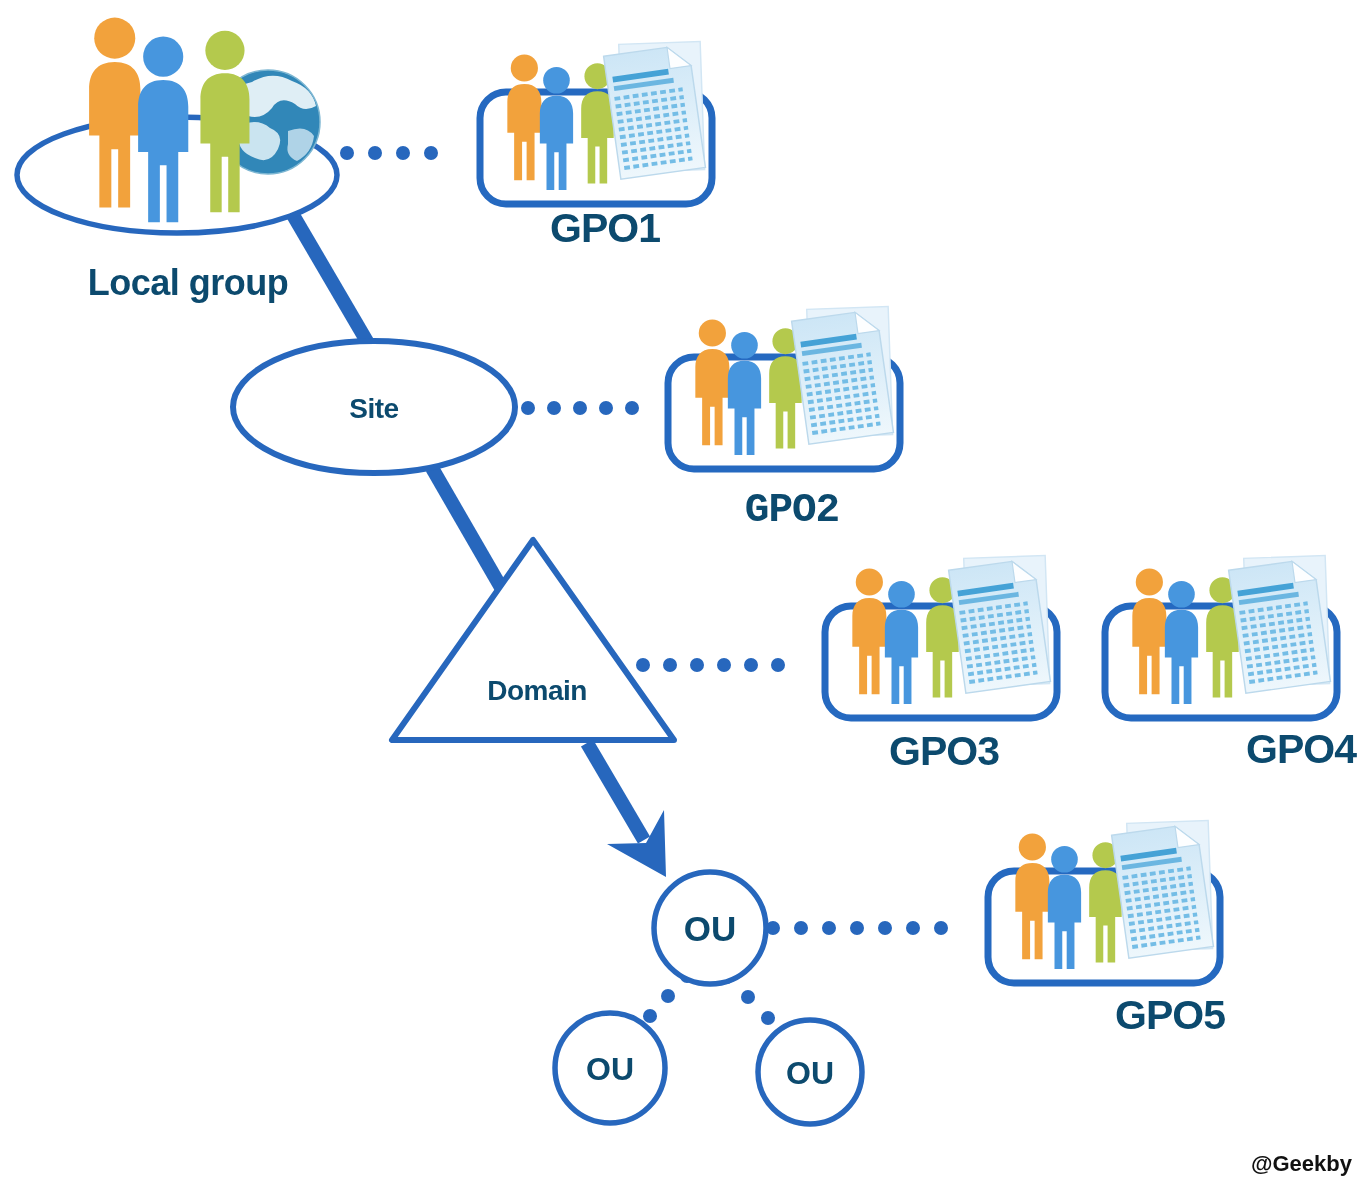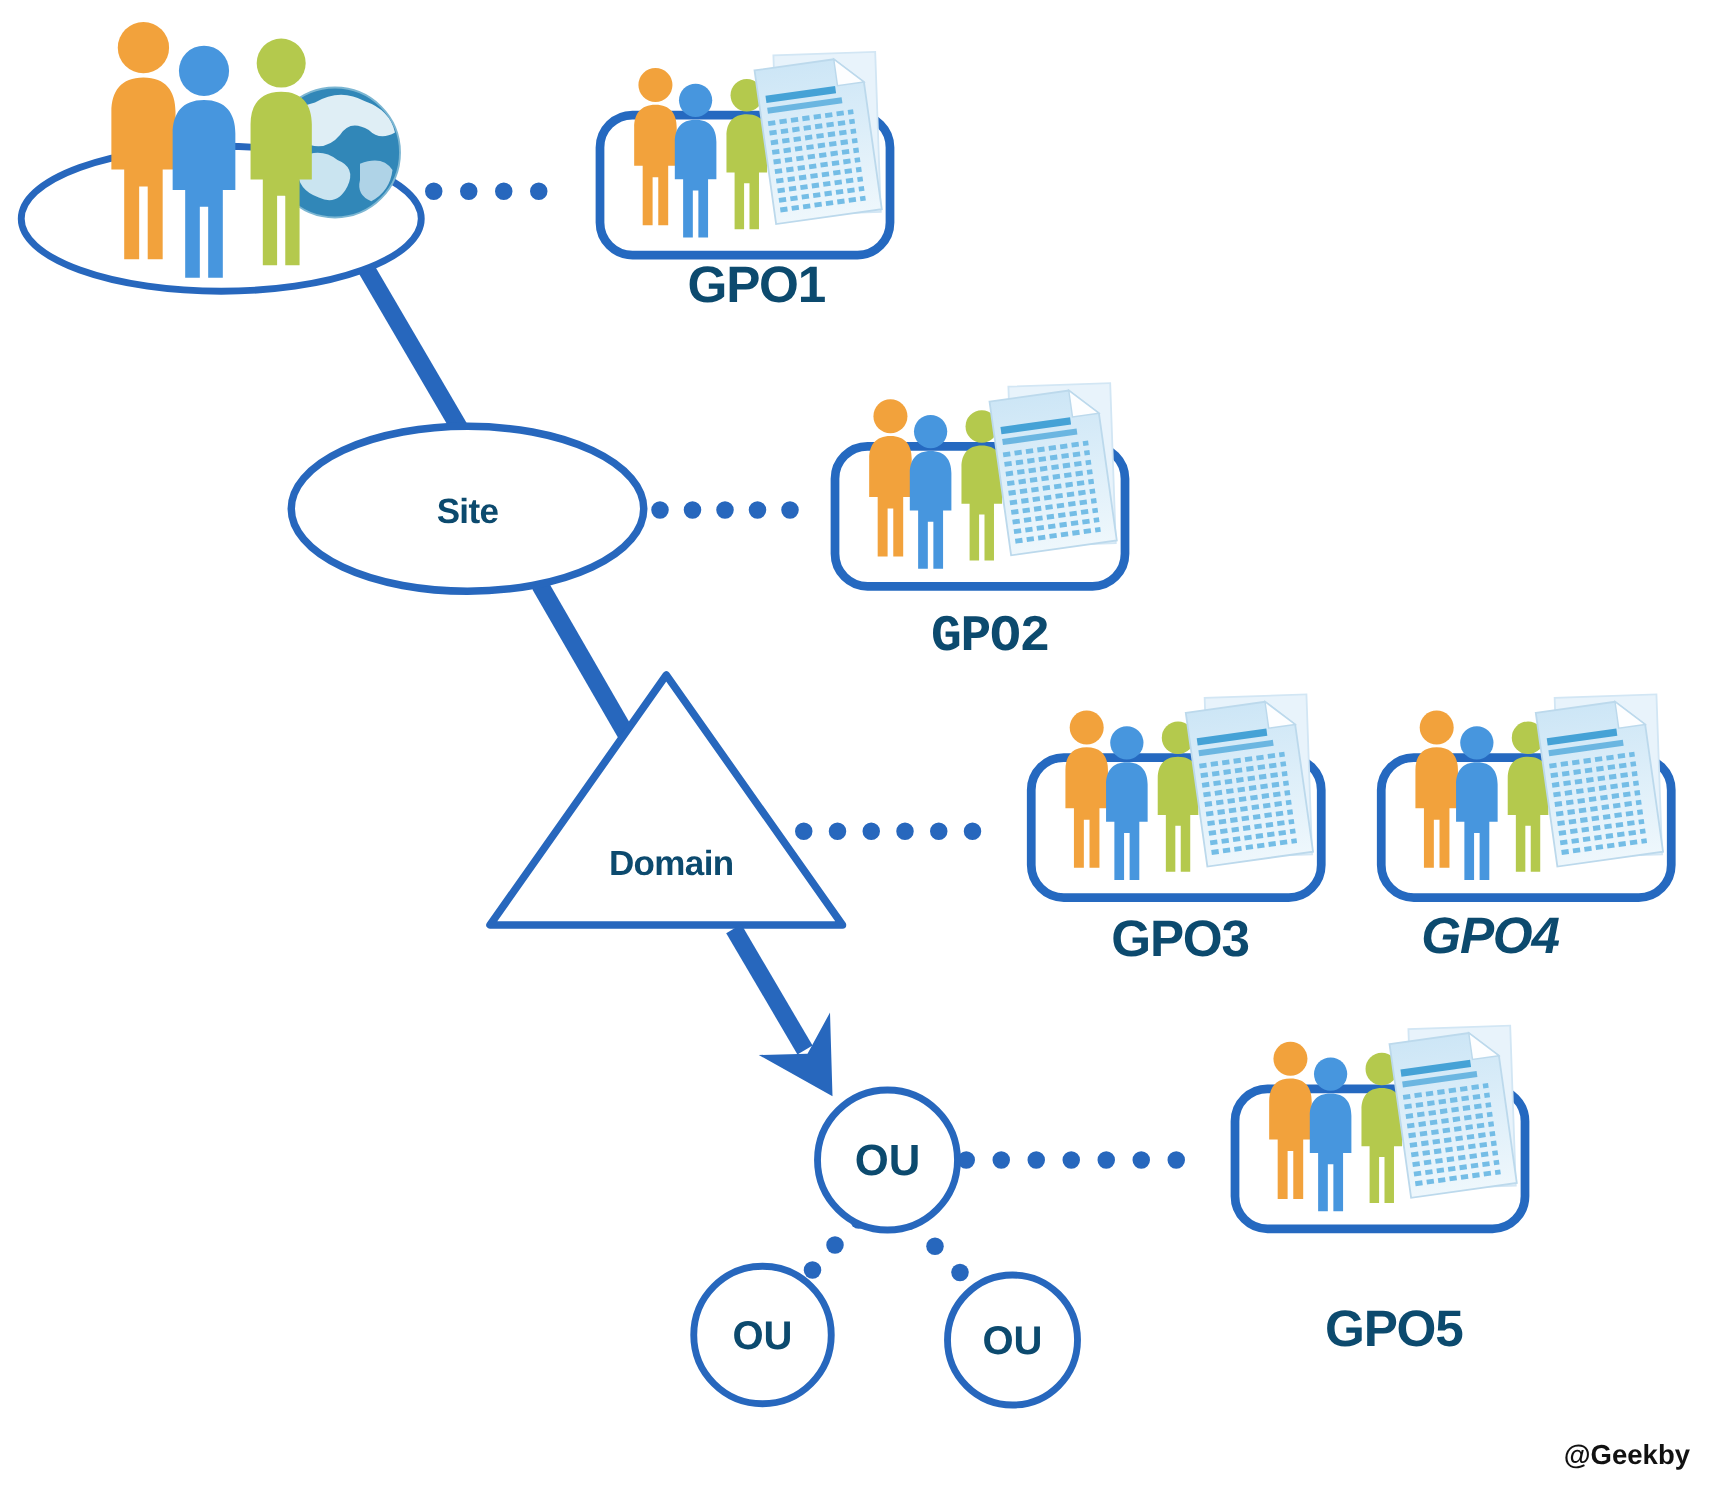--- a/index.html
+++ b/index.html
@@ -112,25 +112,26 @@
   <circle cx="610" cy="1068" r="55" fill="#ffffff" stroke="#2767bd" stroke-width="5.5"></circle>
   <circle cx="810" cy="1072" r="52" fill="#ffffff" stroke="#2767bd" stroke-width="5.5"></circle>
 
   <use href="#gpo-box" x="480" y="92"></use>
   <use href="#gpo-box" x="668" y="357"></use>
   <use href="#gpo-box" x="825" y="606"></use>
   <use href="#gpo-box" x="1105" y="606"></use>
   <use href="#gpo-box" x="988" y="871"></use>
 </svg>
 
+<div class="lbl lbl-local" style="left:188px;top:283px;">Local group</div>
 <div class="lbl lbl-gpo" style="left:605px;top:228px;">GPO1</div>
 <div class="lbl lbl-site" style="left:374px;top:409px;">Site</div>
 <div class="lbl lbl-gpo" style="left:792px;top:510px;font-family:Liberation Mono, monospace;">GPO2</div>
 <div class="lbl lbl-node" style="left:537px;top:691px;">Domain</div>
 <div class="lbl lbl-gpo" style="left:944px;top:751px;">GPO3</div>
-<div class="lbl lbl-gpo" style="left:1192px;top:749px;font-style:italic;">GPO4</div>
+<div class="lbl lbl-gpo" style="left:1301px;top:749px;">GPO4</div>
 <div class="lbl lbl-ou" style="left:710px;top:929px;">OU</div>
-<div class="lbl lbl-gpo" style="left:1115px;top:1015px;margin-top:48px;">GPO5</div>
+<div class="lbl lbl-gpo" style="left:1170px;top:1015px;">GPO5</div>
 <div class="lbl lbl-ou-small" style="left:610px;top:1069px;">OU</div>
 <div class="lbl lbl-ou-small" style="left:810px;top:1073px;">OU</div>
 <div class="lbl-watermark" style="left:1352px;top:1164px;">@Geekby</div>
 
 </div>
 
 </body></html>

